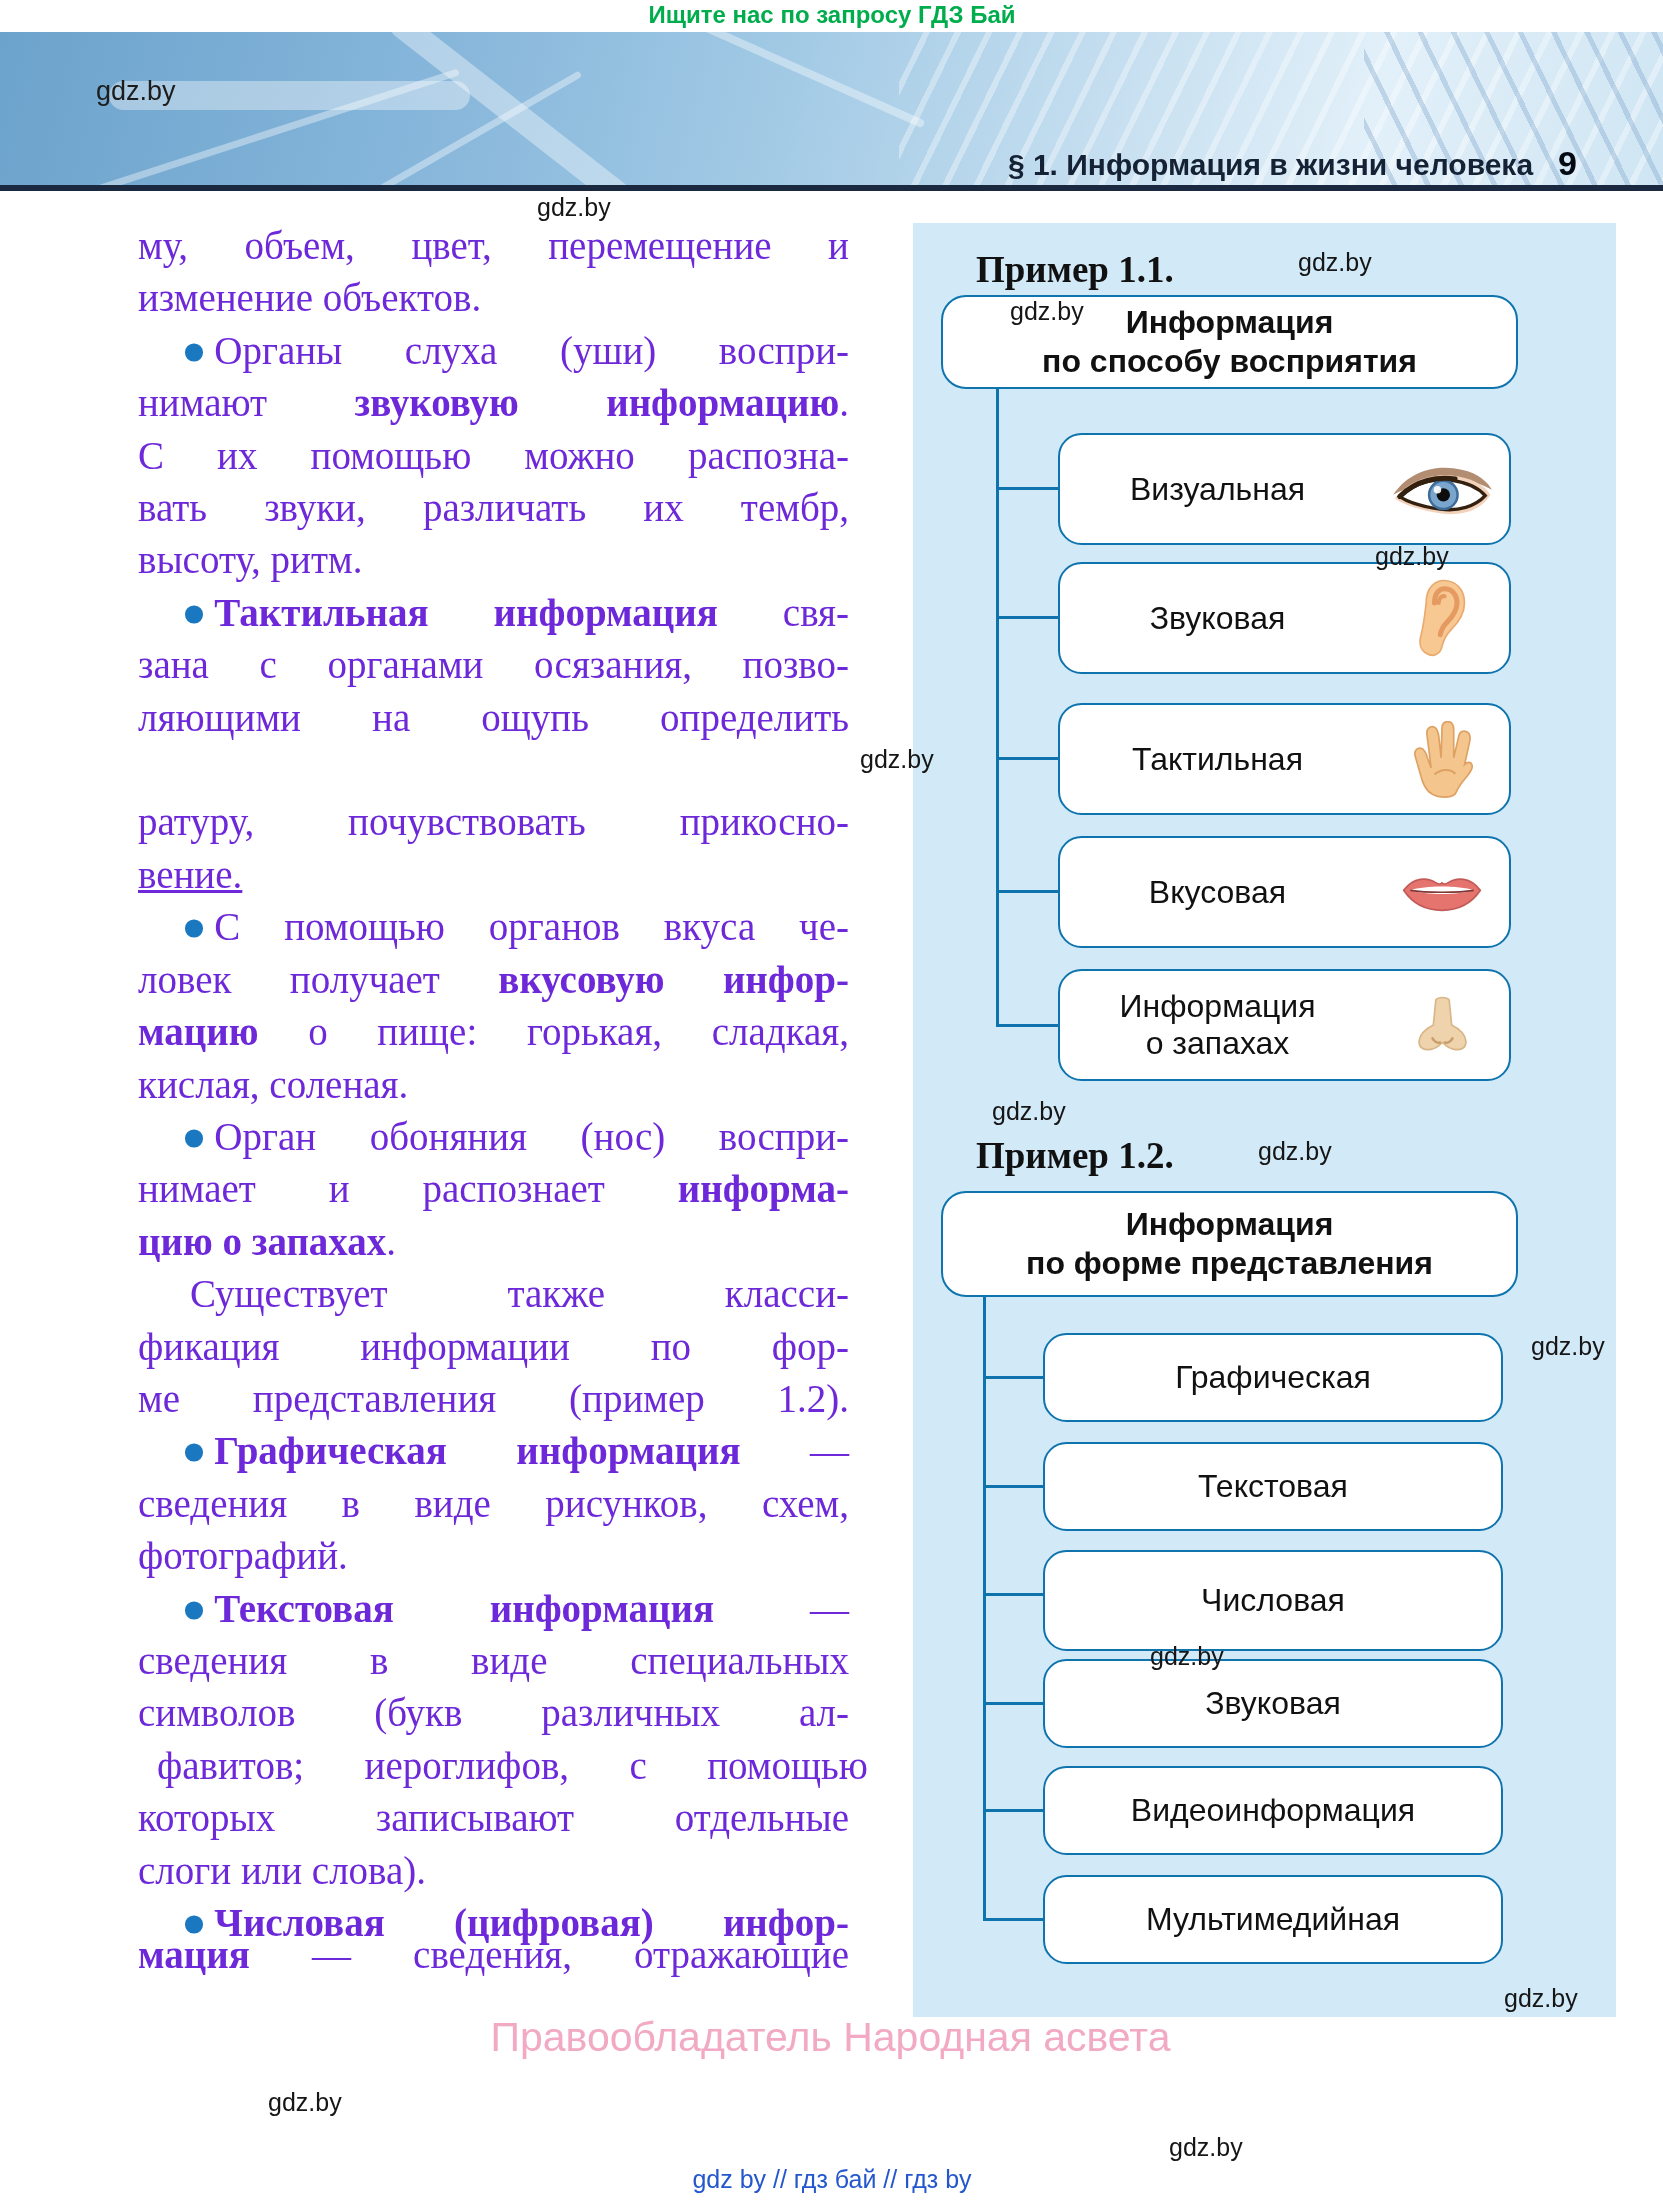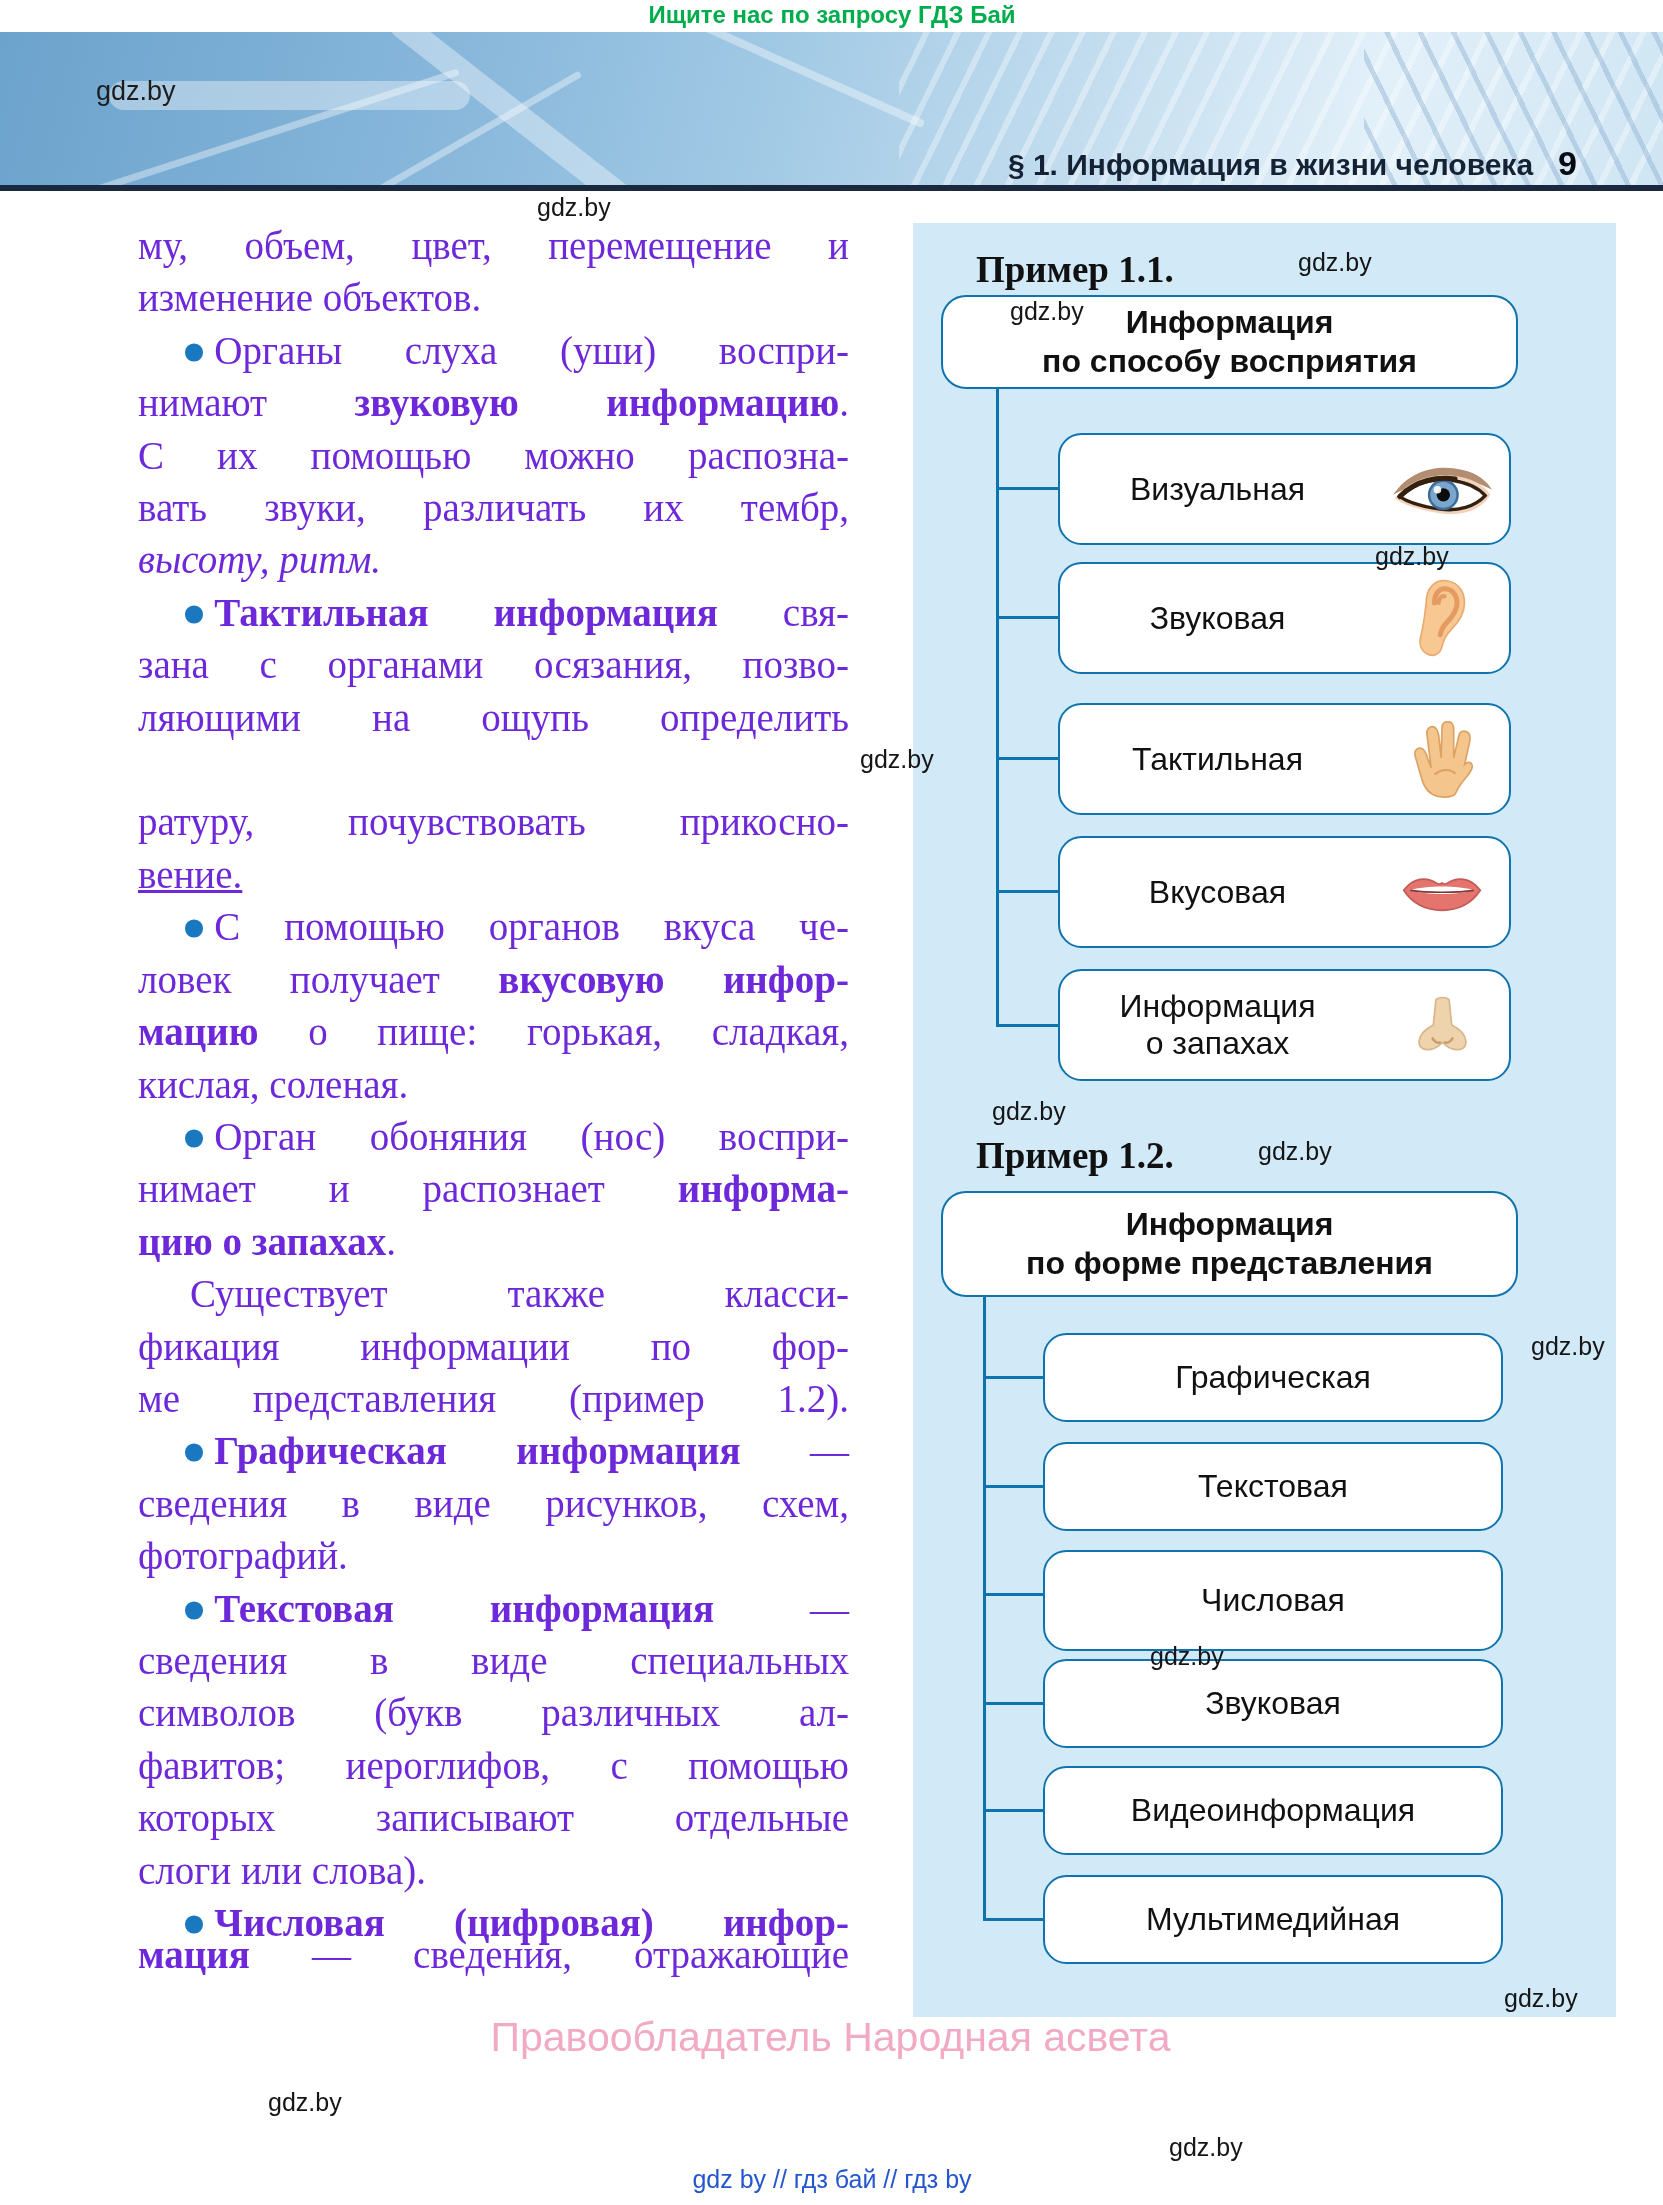--- a/index.html
+++ b/index.html
@@ -88,21 +88,21 @@
   </div>
   <div class="navline"></div>
 
   <div class="article">
       <div class="bline just" style="top: 0px;"><span>му, объем, цвет, перемещение и</span></div>
       <div class="bline left" style="top: 52px;"><span>изменение объектов.</span></div>
       <div class="bline just" style="top: 105px; text-indent: 47px;"><span class="bullet"></span><span>Органы слуха (уши) воспри-</span></div>
       <div class="bline just" style="top: 157px;"><span>нимают </span><b>звуковую информацию</b><span>.</span></div>
       <div class="bline just" style="top: 210px;"><span>С их помощью можно распозна-</span></div>
       <div class="bline just" style="top: 262px;"><span>вать звуки, различать их тембр,</span></div>
-      <div class="bline left" style="top: 314px; font-style: italic;"><span>высоту, ритм.</span></div>
+      <div class="bline left" style="top: 314px;"><span>высоту, ритм.</span></div>
       <div class="bline just" style="top: 367px; text-indent: 47px;"><span class="bullet"></span><b>Тактильная информация</b><span> свя-</span></div>
       <div class="bline just" style="top: 419px;"><span>зана с органами осязания, позво-</span></div>
       <div class="bline just" style="top: 472px;"><span>ляющими на ощупь определить</span></div>
       <div class="bline just" style="top: 576px;"><span>ратуру, почувствовать прикосно-</span></div>
       <div class="bline left" style="top: 629px; text-decoration: underline;"><span>вение.</span></div>
       <div class="bline just" style="top: 681px; text-indent: 47px;"><span class="bullet"></span><span>С помощью органов вкуса че-</span></div>
       <div class="bline just" style="top: 734px;"><span>ловек получает </span><b>вкусовую инфор-</b></div>
       <div class="bline just" style="top: 786px;"><b>мацию</b><span> о пище: горькая, сладкая,</span></div>
       <div class="bline left" style="top: 839px;"><span>кислая, соленая.</span></div>
       <div class="bline just" style="top: 891px; text-indent: 47px;"><span class="bullet"></span><span>Орган обоняния (нос) воспри-</span></div>
@@ -110,21 +110,21 @@
       <div class="bline left" style="top: 996px;"><b>цию о запахах</b><span>.</span></div>
       <div class="bline just" style="top: 1048px; text-indent: 52px;"><span>Существует также класси-</span></div>
       <div class="bline just" style="top: 1101px;"><span>фикация информации по фор-</span></div>
       <div class="bline just" style="top: 1153px;"><span>ме представления (пример 1.2).</span></div>
       <div class="bline just" style="top: 1205px; text-indent: 47px;"><span class="bullet"></span><b>Графическая информация</b><span> —</span></div>
       <div class="bline just" style="top: 1258px;"><span>сведения в виде рисунков, схем,</span></div>
       <div class="bline left" style="top: 1310px;"><span>фотографий.</span></div>
       <div class="bline just" style="top: 1363px; text-indent: 47px;"><span class="bullet"></span><b>Текстовая информация</b><span> —</span></div>
       <div class="bline just" style="top: 1415px;"><span>сведения в виде специальных</span></div>
       <div class="bline just" style="top: 1467px;"><span>символов (букв различных ал-</span></div>
-      <div class="bline just" style="top: 1520px;"><span>фавитов; иероглифов, с помощью</span></div>
+      <div class="bline just" style="top: 1520px; margin-left: 19px;"><span>фавитов; иероглифов, с помощью</span></div>
       <div class="bline just" style="top: 1572px;"><span>которых записывают отдельные</span></div>
       <div class="bline left" style="top: 1625px;"><span>слоги или слова).</span></div>
       <div class="bline just" style="top: 1677px; text-indent: 47px;"><span class="bullet"></span><b>Числовая (цифровая) инфор-</b></div>
       <div class="bline just" style="top: 1688px; margin-top: 21px;"><b>мация</b><span> — сведения, отражающие</span></div>
     </div>
 
   <div class="panel"></div>
   <div id="diagrams">
       <div class="dg-title" style="left: 976px; top: 248px;">Пример 1.1.</div>
       <div class="rootbox" style="left: 941px; top: 295px; width: 577px; height: 94px;">

